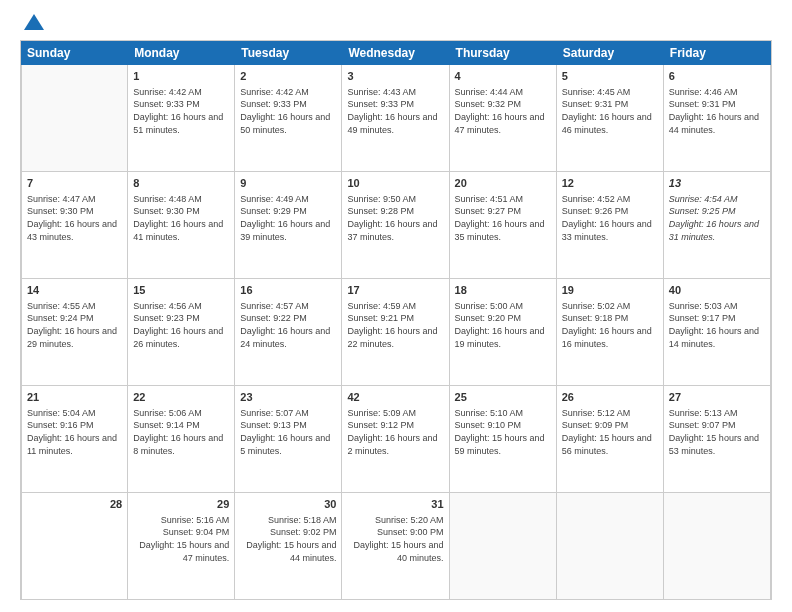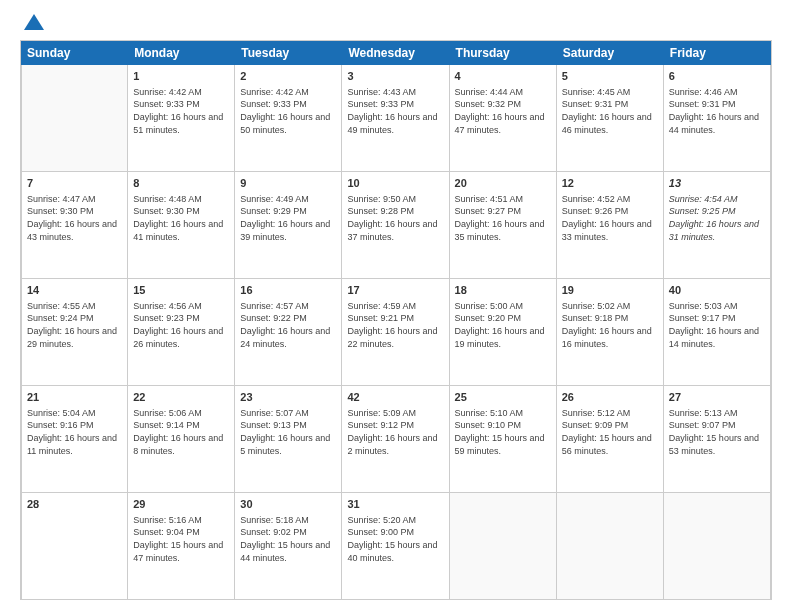--- a/index.html
+++ b/index.html
@@ -88,20 +88,21 @@
       flex-direction: column;
     }
     .cal-row {
       display: grid;
       grid-template-columns: repeat(7, 1fr);
       flex: 1;
       border-bottom: 1px solid #ccc;
     }
     .cal-row:last-child {
       border-bottom: none;
+      text-align: right;
     }
     .cal-cell {
       border-right: 1px solid #ccc;
       padding: 4px 5px;
       font-size: 9.5px;
       line-height: 1.35;
       color: #333;
       background: #fff;
       min-height: 70px;
     }

